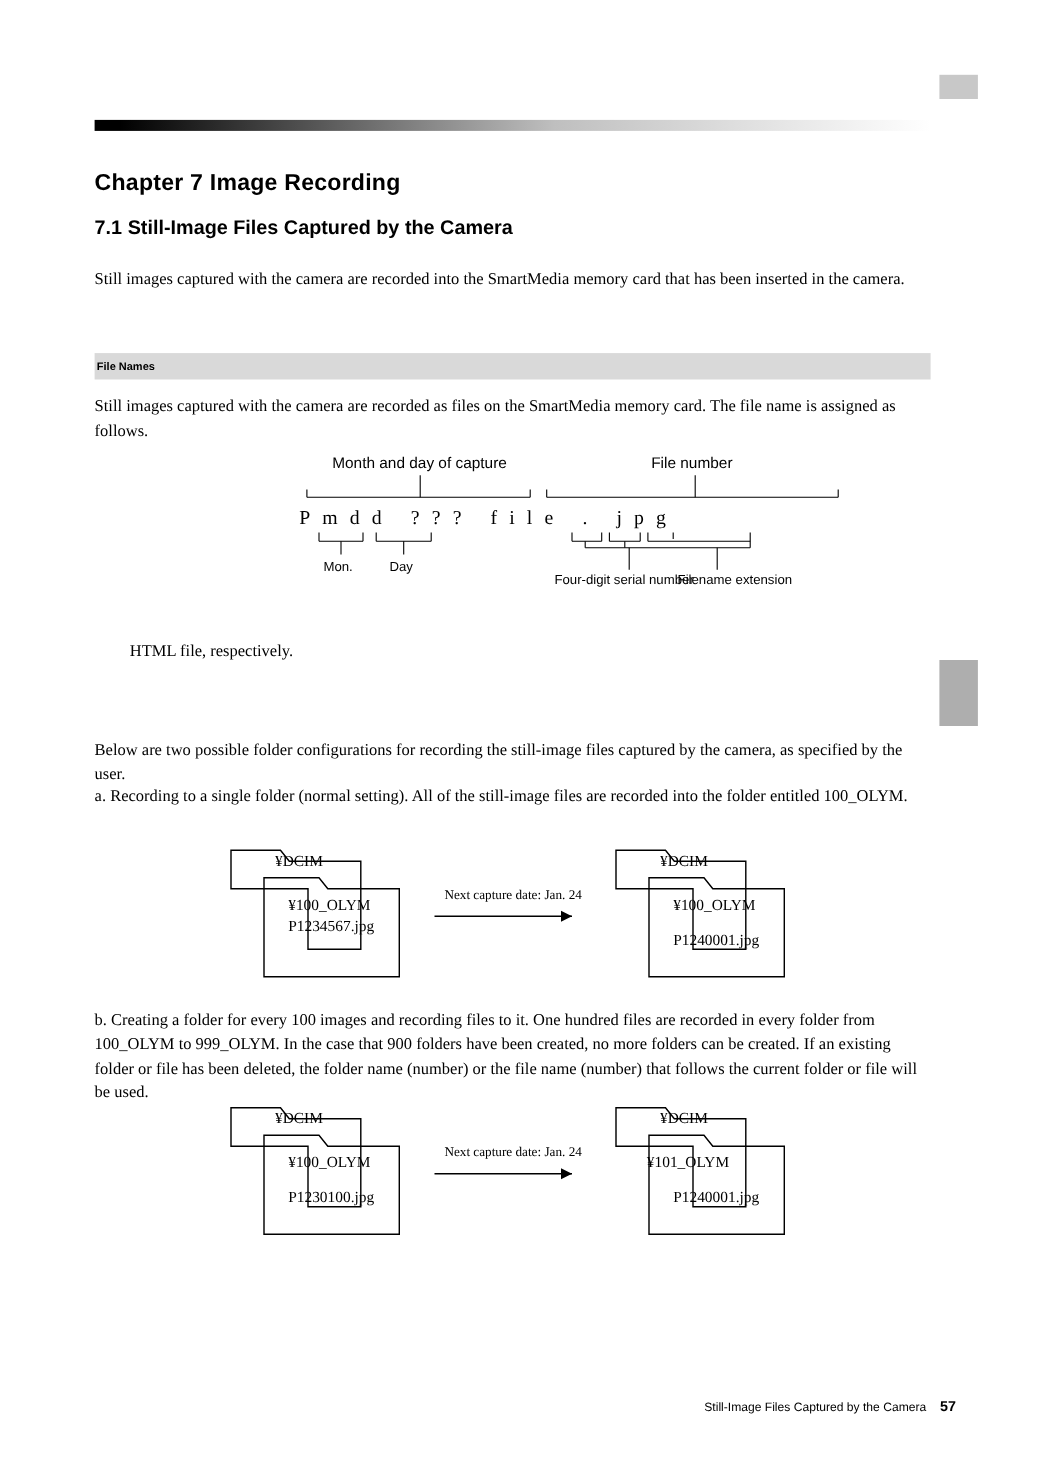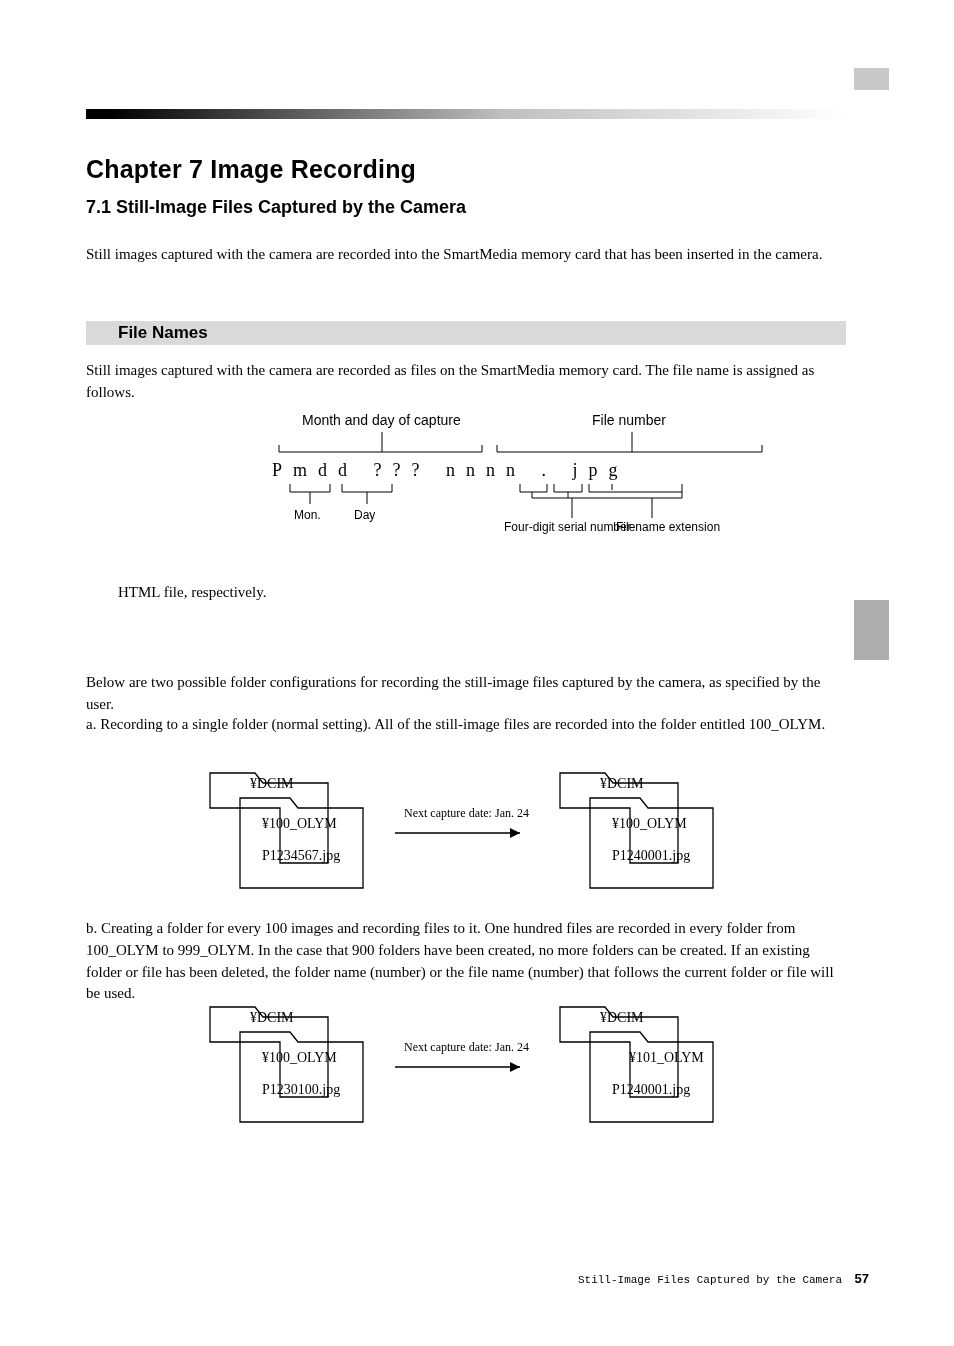--- a/index.html
+++ b/index.html
@@ -2,27 +2,27 @@
 <html><head>
 <meta charset="utf-8">
 <style>
   * { box-sizing: border-box; margin: 0; padding: 0; }
   html, body { width: 954px; height: 1346px; background: #fff; font-family: "Times New Roman", serif; color: #000; }
   .page { position: relative; width: 954px; height: 1346px; }
 
   
   .headerbar { position: absolute; top: 68px; right: 65px; width: 35px; height: 22px; background: #c8c8c8; }
   .gradbar { position: absolute; top: 109px; left: 86px; width: 760px; height: 10px; background: linear-gradient(to right, #000 0%, #000 3%, #bfbfbf 55%, #fff 100%); }
-  .chapter-title { position: absolute; top: 155px; left: 86px; font-family: Helvetica, Arial, sans-serif; font-weight: 700; font-size: 25px; letter-spacing: 0.2px; }
+  .chapter-title { position: absolute; top: 155px; left: 86px; font-family: Helvetica, Arial, sans-serif; font-weight: 700; font-size: 21px; letter-spacing: 0.2px; }
   .section-title { position: absolute; top: 197px; left: 86px; font-family: Helvetica, Arial, sans-serif; font-weight: 700; font-size: 18px; }
   #tab { position: absolute; top: 600px; right: 65px; width: 35px; height: 60px; background: #aeaeae; }
 
   
   .subhead-block { position: absolute; left: 86px; width: 760px; height: 24px; background: #d9d9d9; display: flex; align-items: center; }
-  .subhead-block .txt { font-family: Helvetica, Arial, sans-serif; font-size: 17px; font-weight: 700; padding-left: 2px; margin-left: 30px; }
+  .subhead-block .txt { font-family: Helvetica, Arial, sans-serif; font-size: 10px; font-weight: 700; padding-left: 2px; }
   #sub1 { top: 321px; }
   #sub2 { top: 633px; }
 
   
   .bodycopy { position: absolute; left: 86px; width: 760px; font-size: 15px; line-height: 1.45; }
   #p1 { top: 244px; }
   #p2 { top: 360px; }
   #p31 { top: 560px; }
   #p32 { top: 582px; }
   #p4 { top: 672px; }
@@ -37,21 +37,21 @@
   .fname-diagram svg { position: absolute; top: 0; left: 0; }
 
   
   .folder-diagram { position: absolute; left: 200px; width: 560px; height: 180px; }
   #diagA { top: 758px; }
   #diagB { top: 992px; }
   .folder-diagram svg { position: absolute; top: 0; left: 0; }
   .folder-label { position: absolute; font-size: 14px; font-family: "Times New Roman", serif; }
 
   .pagenum { position: absolute; bottom: 60px; right: 85px; font-family: Helvetica, Arial, sans-serif; font-size: 13px; font-weight: 700; }
-  .sidetext { position: absolute; bottom: 60px; right: 112px; font-family: Liberation Mono, monospace; font-size: 11px; }
+  .sidetext { position: absolute; bottom: 60px; right: 112px; font-family: Liberation Sans, sans-serif; font-size: 11px; }
 </style>
 </head>
 <body>
 
 <div class="page">
   <div class="headerbar"></div>
   <div class="gradbar"></div>
   <div id="tab"></div>
 
   <div class="chapter-title">Chapter 7 Image Recording</div>
@@ -102,21 +102,21 @@
         <line x1="317" y1="72" x2="317" y2="80"></line>
         <line x1="317" y1="80" x2="410" y2="80"></line>
         <line x1="300" y1="86" x2="300" y2="106"></line>
 
         <line x1="340" y1="72" x2="340" y2="78"></line>
         <line x1="380" y1="86" x2="380" y2="106"></line>
       </g>
     </svg>
     <div class="label" style="top:0;left:30px;">Month and day of capture</div>
     <div class="label" style="top:0;left:320px;">File number</div>
-    <div class="label" style="top:48px;left:0;font-size:18px;letter-spacing:11px;font-family:'Times New Roman',serif;">Pmdd ??? nnnn . jpg</div>
+    <div class="label" style="top:48px;left:0;font-size:18px;letter-spacing:11px;font-family:'Times New Roman',serif;">Pmdd ??? file . jpg</div>
     <div class="label small" style="top:96px;left:22px;">Mon.</div>
     <div class="label small" style="top:96px;left:82px;">Day</div>
     <div class="label small" style="top:108px;left:344px;">Filename extension</div>
     <div class="label small" style="top:108px;left:232px;">Four-digit serial number</div>
   </div>
 
   <div id="p32" class="bodycopy indent">HTML file, respectively.</div>
 
 
   <div id="p4" class="bodycopy">Below are two possible folder configurations for recording the still-image files captured by the camera, as specified by the user.</div>
@@ -137,21 +137,21 @@
         <path d="M360 15 h45 l8 10 h65 v80 h-48 v-55 h-70 z"></path>
 
         <path d="M390 40 h50 l8 10 h65 v80 h-123 z"></path>
 
         <line x1="195" y1="75" x2="320" y2="75"></line>
         <polygon points="320,75 310,70 310,80" fill="#000" stroke="none"></polygon>
       </g>
     </svg>
     <div class="folder-label" style="top:18px;left:50px;">¥DCIM</div>
     <div class="folder-label" style="top:58px;left:62px;">¥100_OLYM</div>
-    <div class="folder-label" style="top:90px;left:62px;text-align:right;">P1234567.jpg</div>
+    <div class="folder-label" style="top:77px;left:62px;text-align:right;">P1234567.jpg</div>
     <div class="folder-label" style="top:48px;left:204px;font-size:12px;">Next capture date: Jan. 24</div>
     <div class="folder-label" style="top:18px;left:400px;">¥DCIM</div>
     <div class="folder-label" style="top:58px;left:412px;">¥100_OLYM</div>
     <div class="folder-label" style="top:90px;left:412px;">P1240001.jpg</div>
   </div>
 
   <div id="p6" class="bodycopy">
     <span>b.</span>
     <span>Creating a folder for every 100 images and recording files to it. One hundred files are recorded in every folder from 100_OLYM to 999_OLYM. In the case that 900 folders have been created, no more folders can be created. If an existing folder or file has been deleted, the folder name (number) or the file name (number) that follows the current folder or file will be used.</span>
   </div>
@@ -165,19 +165,19 @@
         <path d="M390 40 h50 l8 10 h65 v80 h-123 z"></path>
         <line x1="195" y1="75" x2="320" y2="75"></line>
         <polygon points="320,75 310,70 310,80" fill="#000" stroke="none"></polygon>
       </g>
     </svg>
     <div class="folder-label" style="top:18px;left:50px;">¥DCIM</div>
     <div class="folder-label" style="top:58px;left:62px;">¥100_OLYM</div>
     <div class="folder-label" style="top:90px;left:62px;">P1230100.jpg</div>
     <div class="folder-label" style="top:48px;left:204px;font-size:12px;">Next capture date: Jan. 24</div>
     <div class="folder-label" style="top:18px;left:400px;">¥DCIM</div>
-    <div class="folder-label" style="top:58px;left:429px;">¥101_OLYM</div>
+    <div class="folder-label" style="top:58px;left:388px;">¥101_OLYM</div>
     <div class="folder-label" style="top:90px;left:412px;">P1240001.jpg</div>
   </div>
 
   <div class="sidetext">Still-Image Files Captured by the Camera</div>
   <div class="pagenum">57</div>
 </div>
 
 </body></html>

